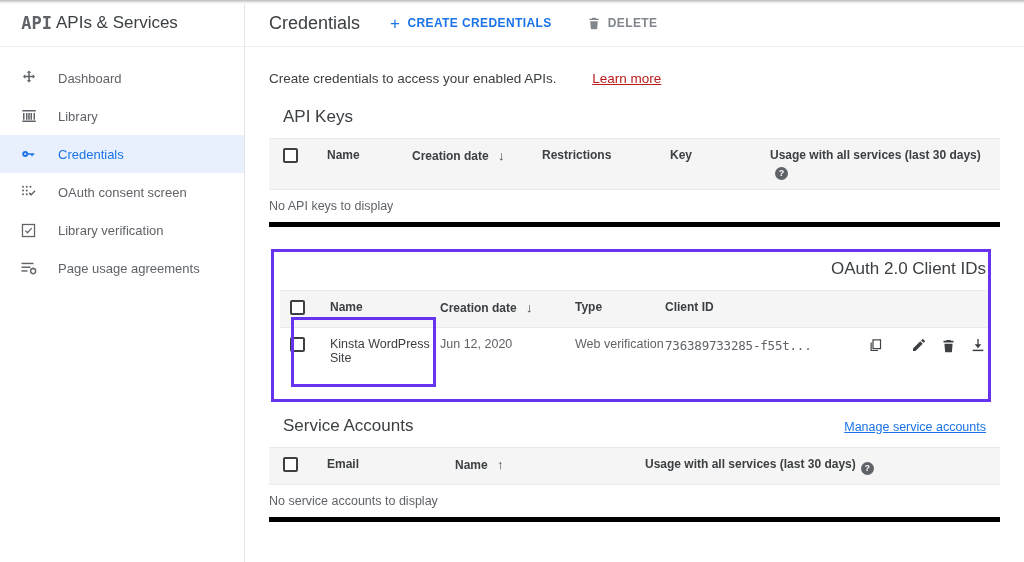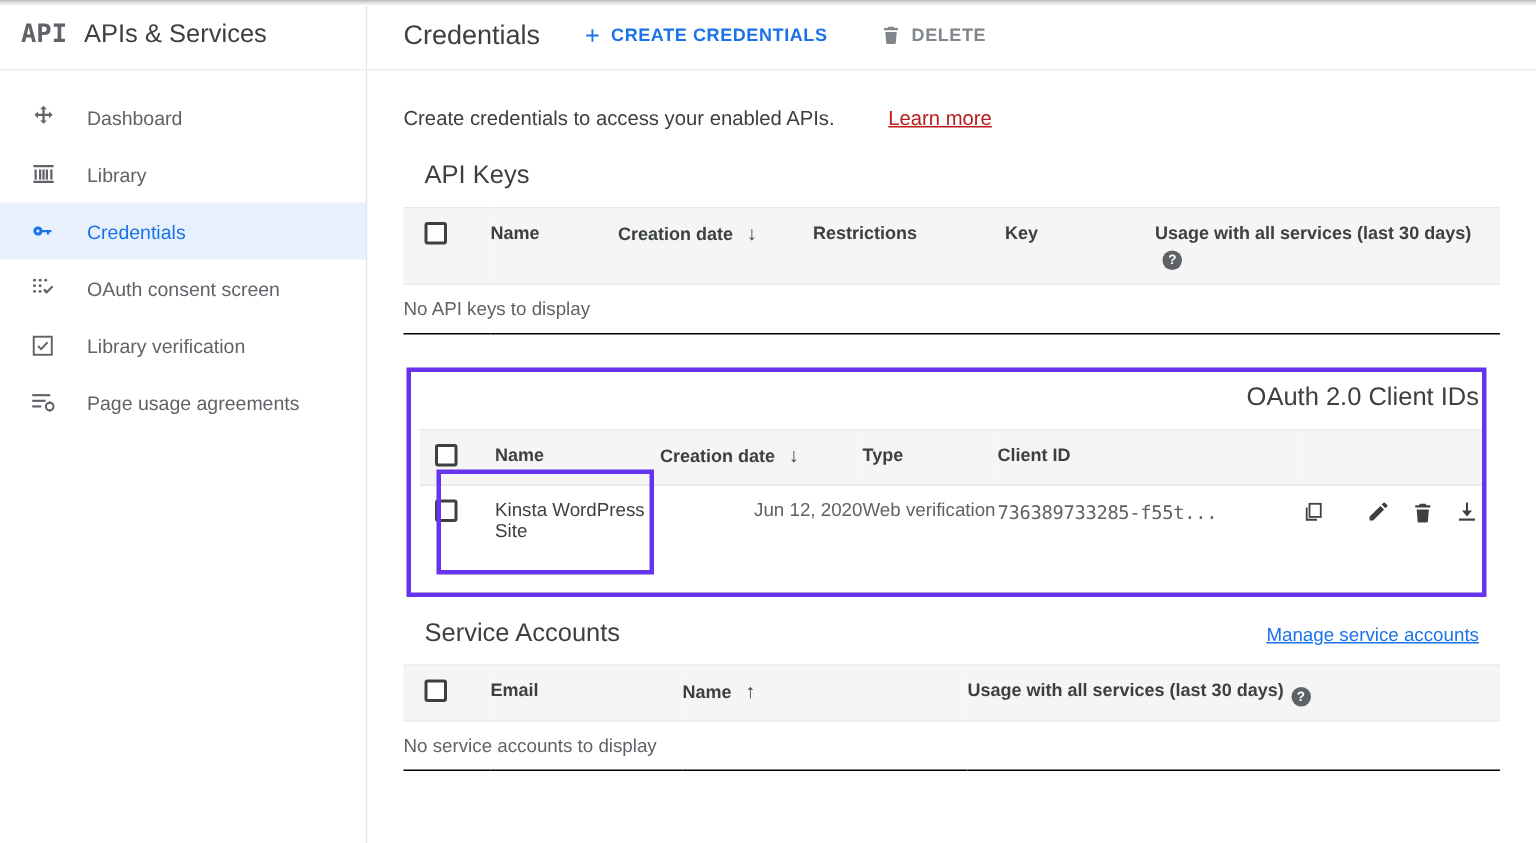--- a/index.html
+++ b/index.html
@@ -36,20 +36,21 @@
     padding-left: 14px;
     border-bottom: 1px solid #eceef0;
   }
   .api-logo {
     font-family: "DejaVu Sans Mono", monospace;
     font-weight: bold;
     font-size: 17px;
     letter-spacing: 0px;
     color: #5f6368;
     width: 38px;
+    text-align: right;
   }
   .app-title {
     font-size: 17px;
     color: #3c4043;
     margin-left: 4px;
     font-weight: 400;
   }
   .nav { padding-top: 12px; }
   .nav-item {
     display: flex; align-items: center;
@@ -135,21 +136,21 @@
   table.gtable th {
     font-size: 12px; font-weight: bold; color: #3c4043;
     text-align: left; padding: 9px 0 9px 0;
     vertical-align: top;
     border-top: 1px solid #e8eaed;
     border-bottom: 1px solid #e8eaed;
   }
   table.gtable td {
     font-size: 12.5px; color: #5f6368;
     padding: 9px 0 9px 0; vertical-align: top;
-    border-bottom: 1px solid #000000;
+    border-bottom: 5px solid #000000;
   }
   .cb-cell { width: 58px; padding-left: 14px !important; }
   .checkbox {
     width: 15px; height: 15px;
     border: 2px solid #3c4043;
     border-radius: 2px;
     display: inline-block;
     background: #fff;
     cursor: pointer;
   }
@@ -374,21 +375,21 @@
             </tr>
           </thead>
           <tbody>
             <tr style="height:70px;">
               <td class="cb-cell" style="width:50px;padding-left:10px !important;border-bottom:none;">
                 <span class="checkbox"></span>
               </td>
               <td style="border-bottom:none;">
                 <span style="color:#3c4043;">Kinsta WordPress Site</span>
               </td>
-              <td style="border-bottom:none;text-align:right;">Jun 12, 2020</td>
+              <td style="border-bottom:none;">Jun 12, 2020</td>
               <td style="border-bottom:none;">Web verification</td>
               <td class="mono" style="border-bottom:none;padding-top:10px;">736389733285-f55t...</td>
               <td style="border-bottom:none;">
                 <div class="row-actions">
                   <span class="act">
                     <svg width="15" height="15" viewBox="0 0 24 24" fill="none" stroke="currentColor" stroke-width="1.9">
                       <rect x="8" y="3" width="12" height="14"></rect>
                         <path d="M5 7v13h11"></path>
                     </svg>
                   </span>

